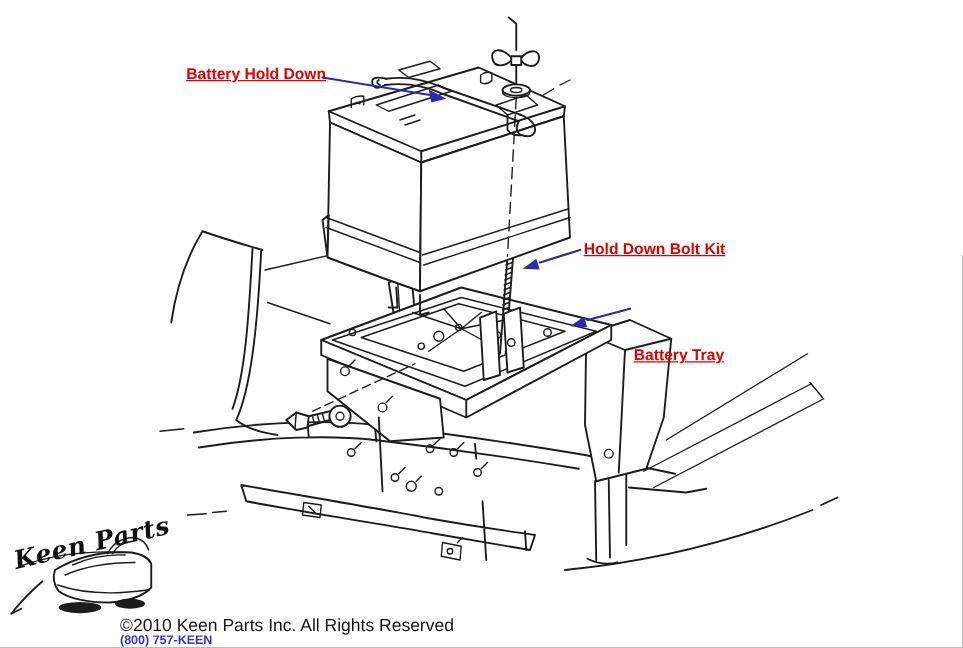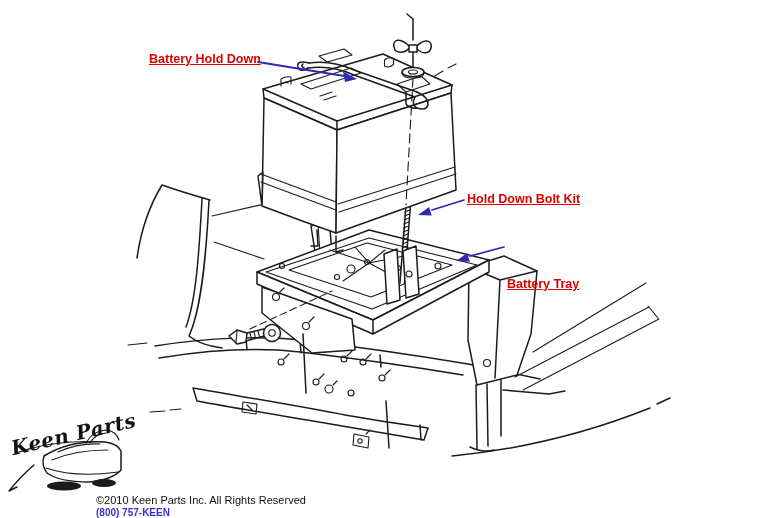--- a/index.html
+++ b/index.html
@@ -23,21 +23,21 @@
   .arrow-head{fill:var(--arrow-blue);stroke:none;}
   .part-label{
     position:absolute;color:var(--label-red);font-weight:bold;font-size:12.5px;
     text-decoration:underline;white-space:nowrap;cursor:pointer;line-height:14px;
   }
   .phone{
     position:absolute;left:96px;top:505px;color:var(--phone-blue);
     font-weight:bold;font-size:10px;white-space:nowrap;line-height:15px;
   }
   .copyright{
-    position:absolute;left:96px;top:494px;color:#111;font-size:11px;
+    position:absolute;left:96px;top:494px;color:#111;font-size:14px;
     white-space:nowrap;line-height:12px;
   }
   .logo-script{
     position:absolute;left:10px;top:424px;width:110px;color:#111;
     font-family:"DejaVu Serif",serif;font-style:italic;font-weight:bold;
     font-size:20px;transform:rotate(-13deg);white-space:nowrap;letter-spacing:.5px;
   }
 </style>
 </head>
 <body>

